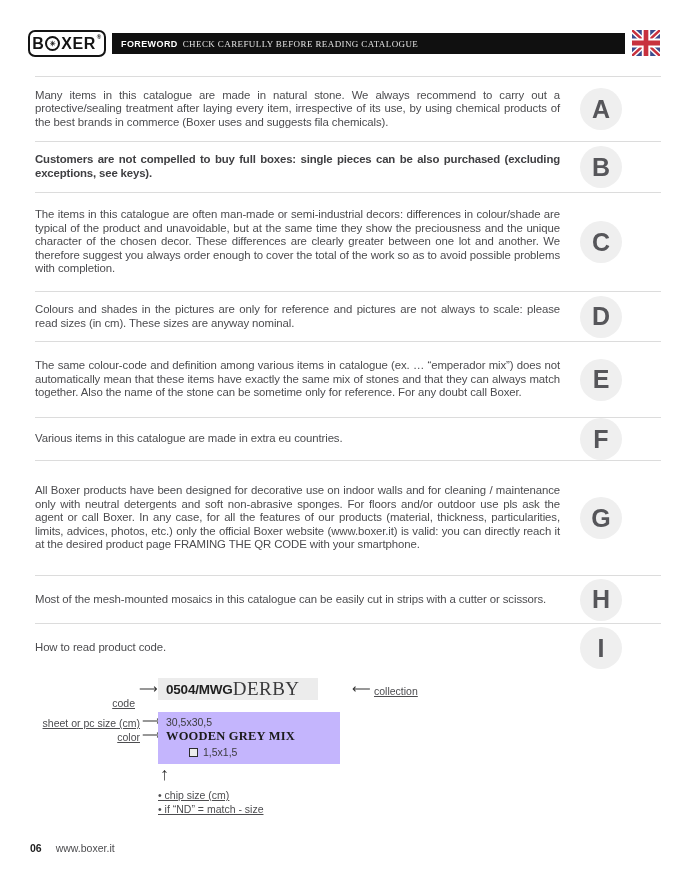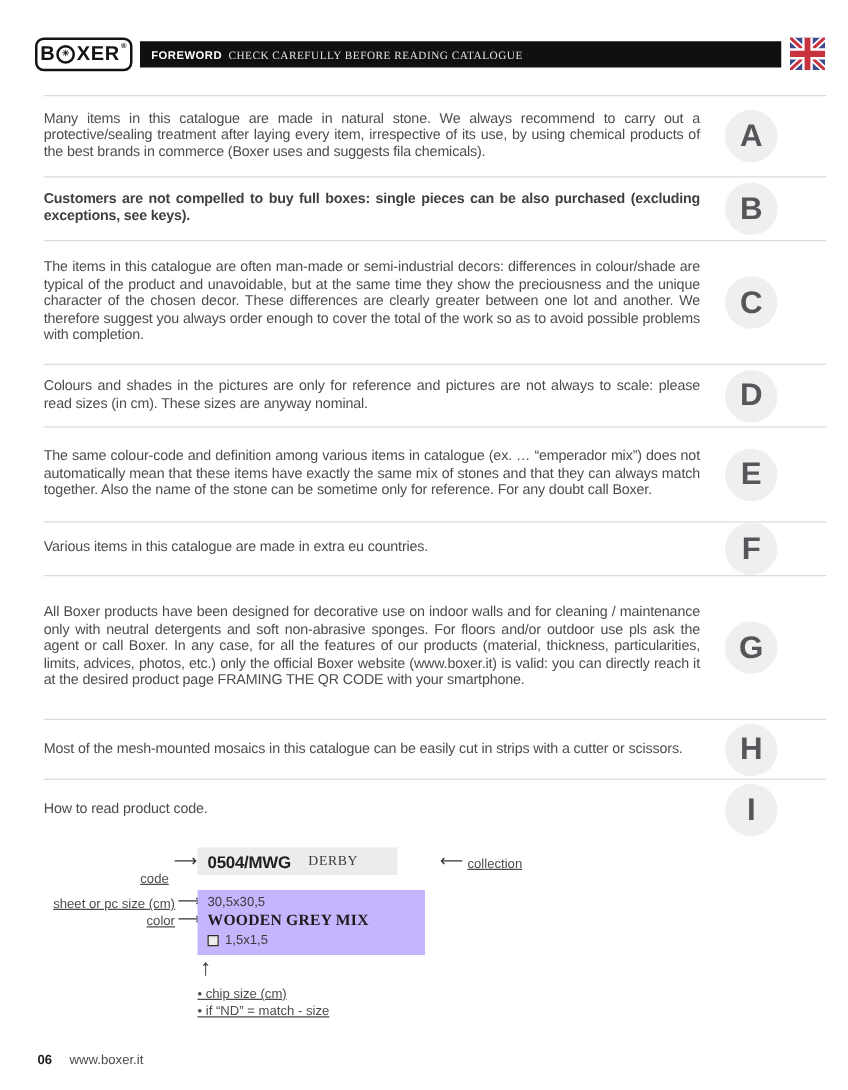--- a/index.html
+++ b/index.html
@@ -48,34 +48,34 @@
   .diagram{position:absolute;top:676px;left:0;width:678px;height:150px;font-size:10.5px;}
   .d-label{text-decoration:underline;color:#4c4c4f;}
   .arrow{position:absolute;font-size:13px;color:#333;}
   .lbl-code{position:absolute;left:60px;top:9px;width:75px;text-align:right;margin-top:12px;}
   .arr-r1{left:139px;top:5px;}
   .box1{
     position:absolute;left:158px;top:2px;width:160px;height:22px;background:#ececec;
     display:flex;align-items:center;padding-left:8px;box-sizing:border-box;
   }
   .box1 .code{font-weight:bold;font-size:13.5px;color:#1f1f1f;letter-spacing:-.2px;}
-  .box1 .coll{font-family:"Liberation Serif",serif;font-size:11px;color:#3a3a3c;margin-left:14px;letter-spacing:.5px;}
+  .box1 .coll{font-family:"Liberation Serif",serif;font-size:19px;color:#3a3a3c;margin-left:0;letter-spacing:.5px;}
   .arr-l{left:352px;top:5px;}
   .lbl-collection{position:absolute;left:374px;top:9px;}
   .lbl-sheet{position:absolute;left:0;top:41px;width:140px;text-align:right;}
   .arr-r2{left:142px;top:37px;}
   .lbl-color{position:absolute;left:0;top:55px;width:140px;text-align:right;}
   .arr-r3{left:142px;top:51px;}
   .box2{
     position:absolute;left:158px;top:36px;width:182px;height:52px;background:#c4b5fd;
     padding:4px 0 0 8px;box-sizing:border-box;
   }
   .box2 .size{font-size:10.5px;color:#3c3c3e;}
   .box2 .colorname{font-family:"Liberation Serif",serif;font-weight:bold;font-size:12.5px;color:#1b1b1b;letter-spacing:.2px;margin-top:1px;}
-  .box2 .chipline{display:flex;align-items:center;margin-top:2px;font-size:10.5px;color:#3c3c3e;}
+  .box2 .chipline{display:flex;align-items:center;margin-top:2px;font-size:10.5px;color:#3c3c3e;margin-left:23px;}
   .sq{width:7px;height:7px;border:1.5px solid #2c2c2c;display:inline-block;margin-right:5px;background:#ececec;}
   .arr-up{position:absolute;left:160px;top:88px;font-size:18px;font-weight:bold;color:#333;}
   .note1{position:absolute;left:158px;top:113px;text-decoration:underline;}
   .note2{position:absolute;left:158px;top:127px;text-decoration:underline;}
   
   .footer{position:absolute;left:30px;top:842px;font-size:10.5px;color:#4c4c4f;}
   .footer .pg{font-weight:bold;color:#1d1d1d;margin-right:14px;}
 </style>
 </head>
 <body>

